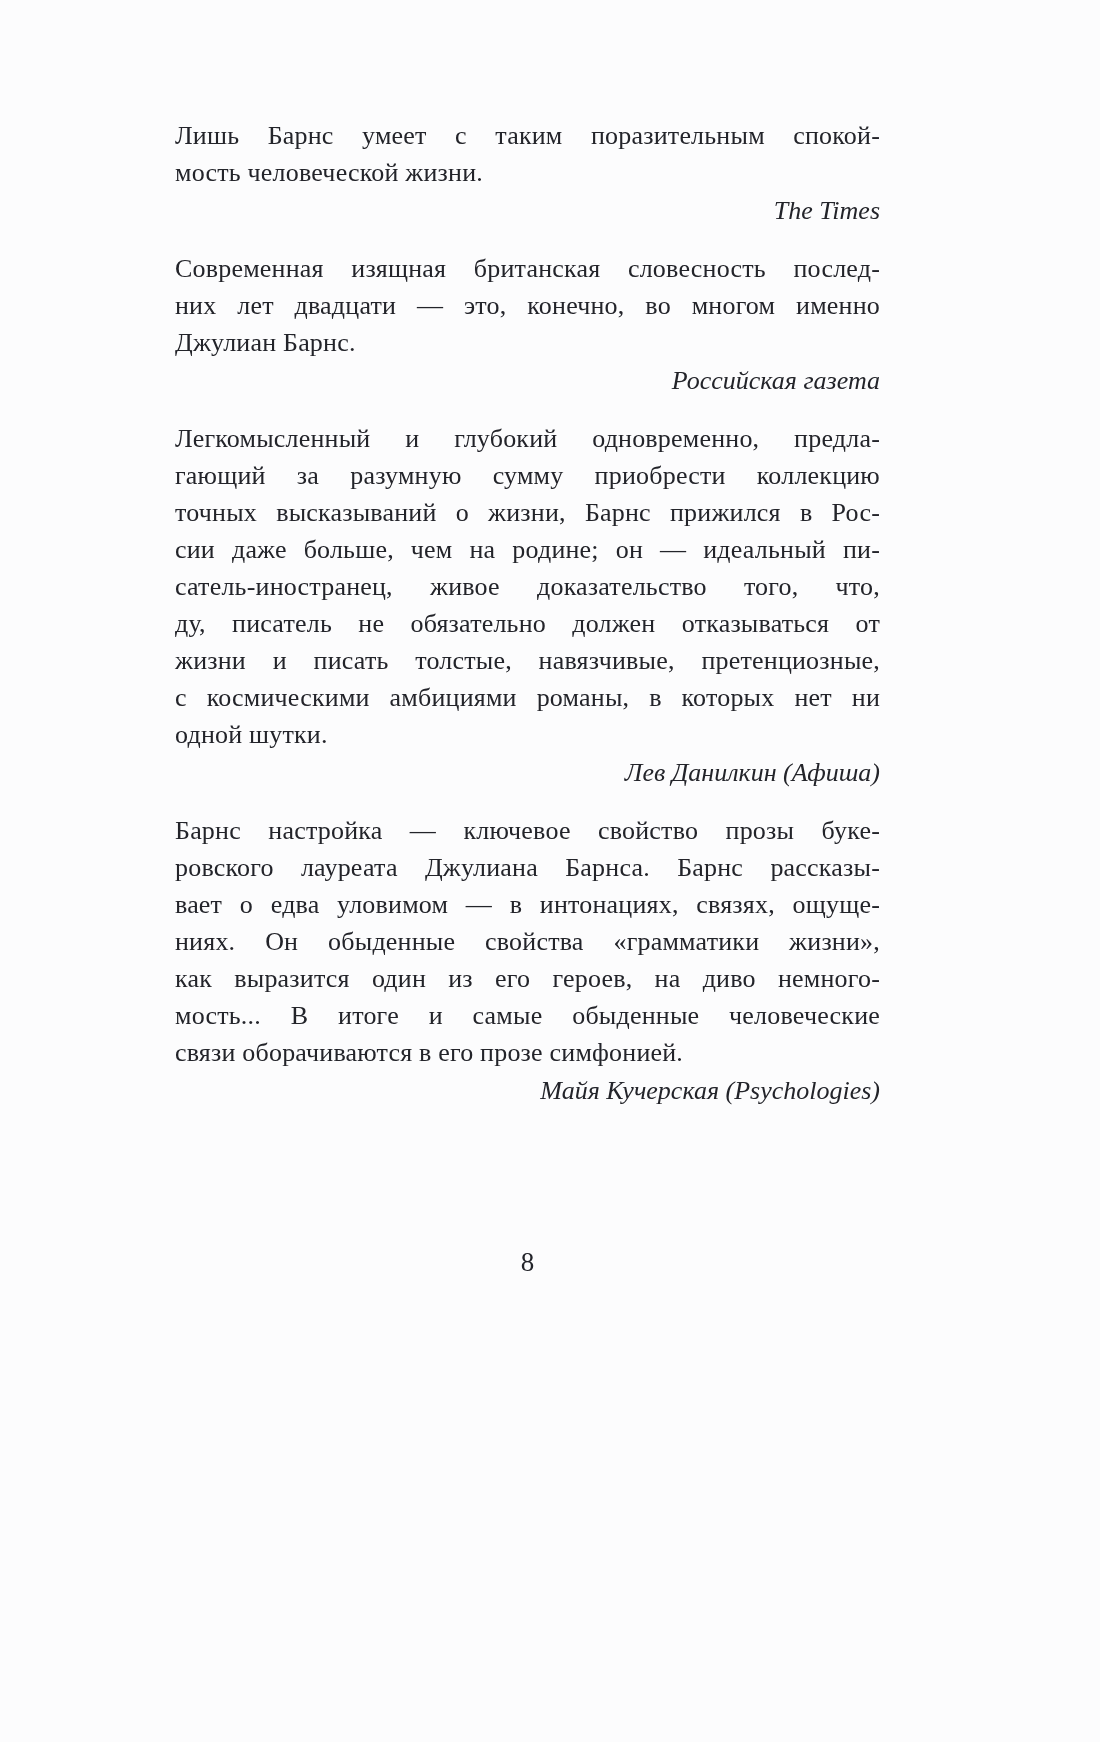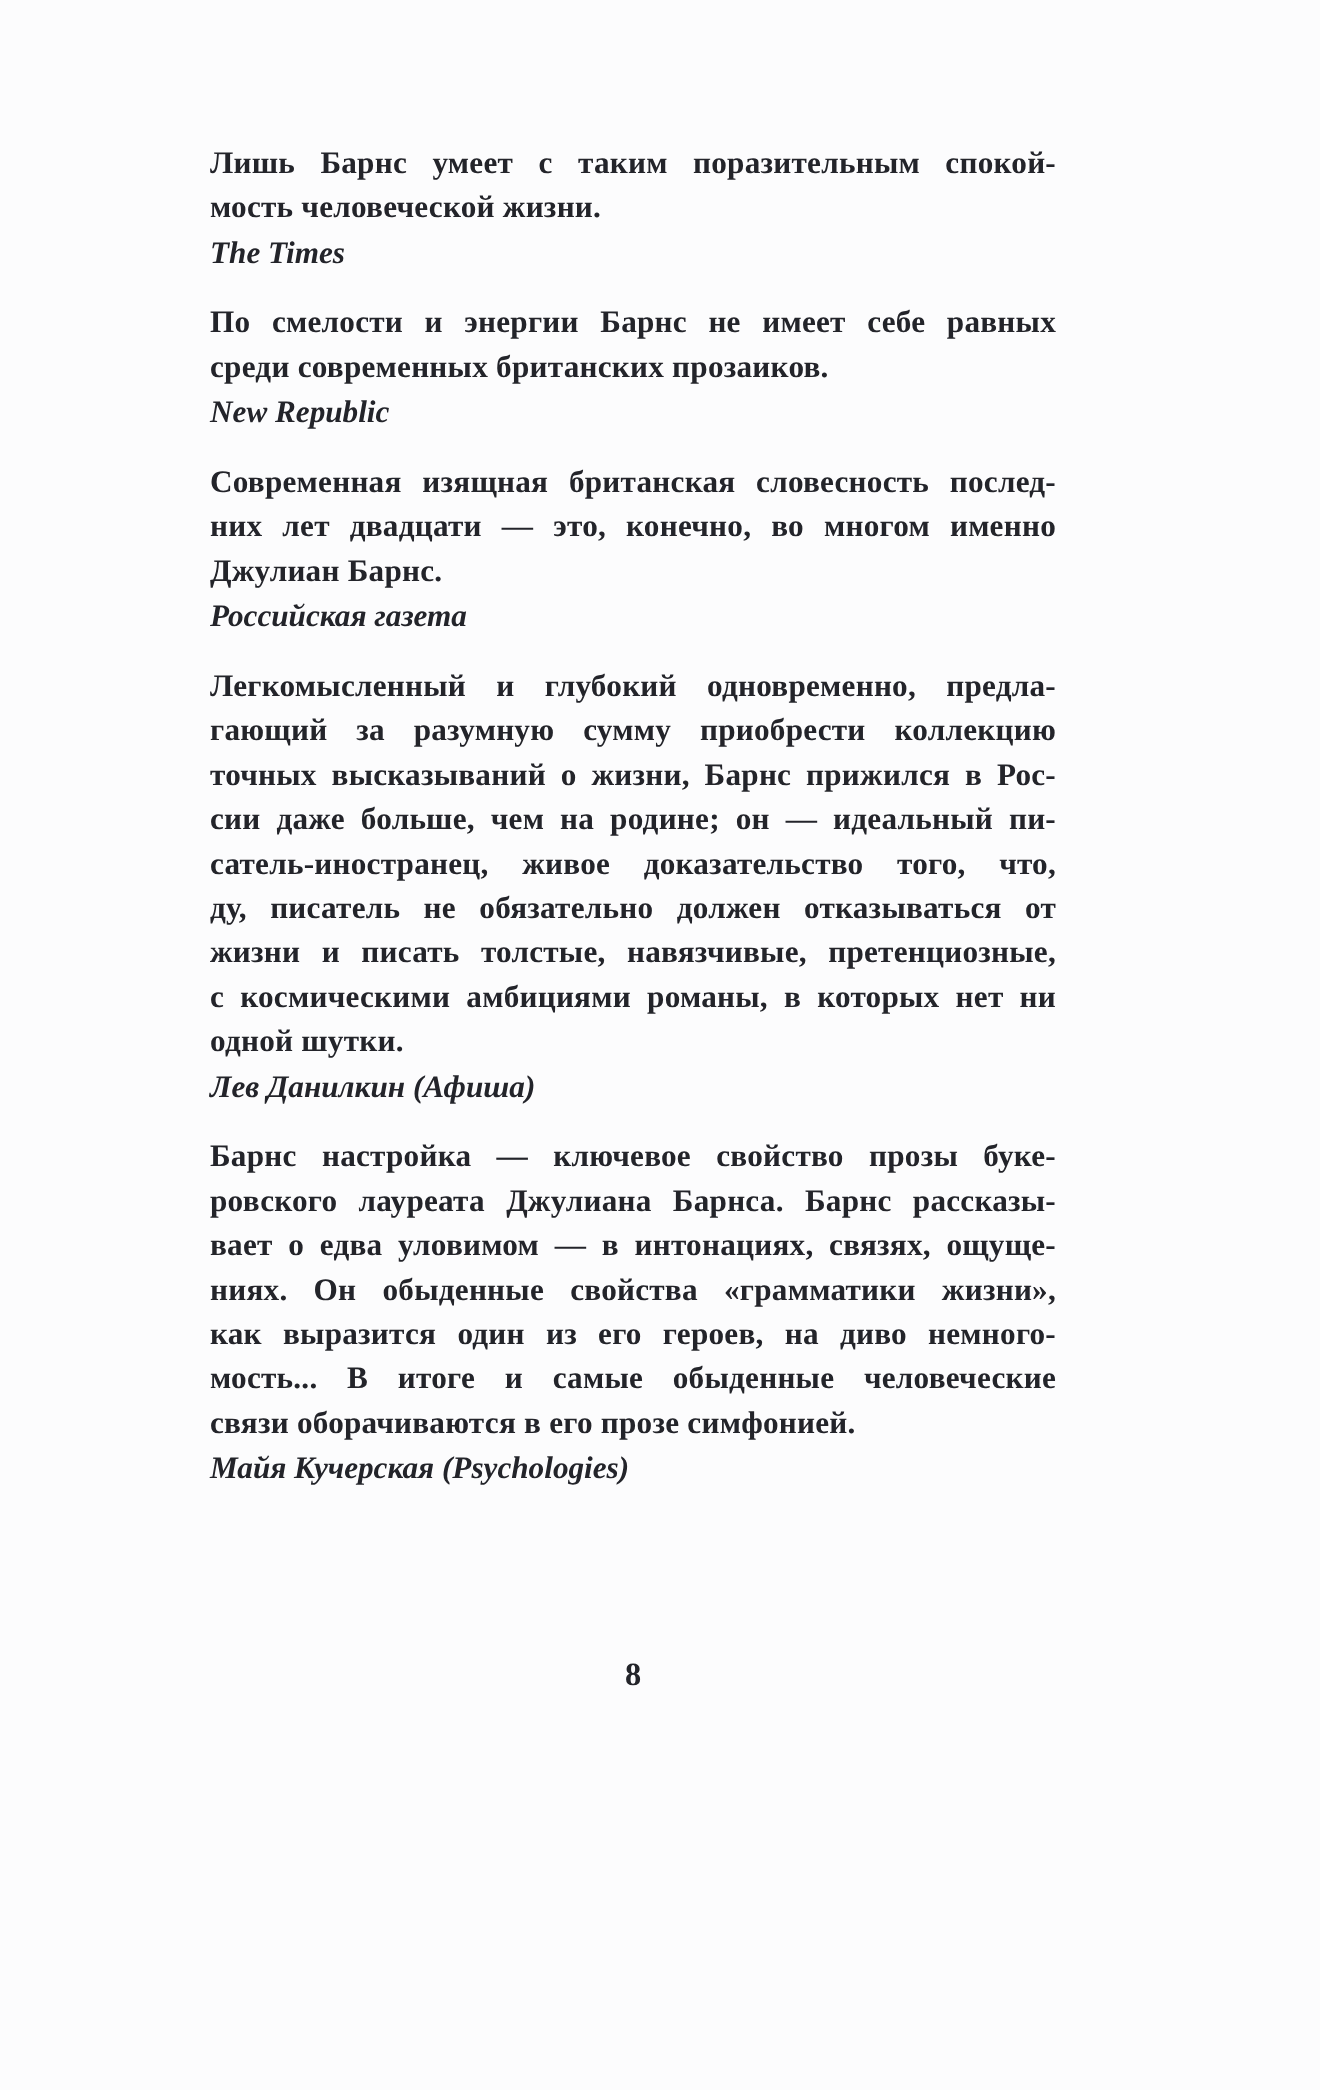--- a/index.html
+++ b/index.html
@@ -17,21 +17,20 @@
     font-family: "Liberation Serif", "DejaVu Serif", serif;
     color: var(--ink);
     overflow: hidden;
   }
   .page {
     box-sizing: border-box;
     width: 904px;
     height: 1742px;
     padding: 117px 220px 0 175px;
     background: var(--paper);
-    font-weight: bold;
   }
   .content {
     width: 705px;
   }
   .quote {
     margin: 0 0 21px 0;
   }
   .line {
     font-size: 26px;
     line-height: 37px;
@@ -40,45 +39,40 @@
     white-space: nowrap;
     letter-spacing: 0.2px;
   }
   .line.last {
     text-align-last: left;
   }
   .attribution {
     font-size: 26px;
     line-height: 37px;
     font-style: italic;
-    text-align: left;
+    text-align: right;
     margin-top: 1px;
   }
   .page-number {
     width: 705px;
     margin-top: 135px;
     text-align: center;
     font-size: 27px;
     line-height: 37px;
   }
 </style>
 </head>
 <body>
 
 <div class="page">
   <main class="content">
       <section class="quote">
         <div class="line">Лишь Барнс умеет с таким поразительным спокой-</div>
         <div class="line last">мость человеческой жизни.</div>
         <div class="attribution">The Times</div>
-      </section>
-      <section class="quote">
-        <div class="line">По смелости и энергии Барнс не имеет себе равных</div>
-        <div class="line last">среди современных британских прозаиков.</div>
-        <div class="attribution">New Republic</div>
       </section>
       <section class="quote">
         <div class="line">Современная изящная британская словесность послед-</div>
         <div class="line">них лет двадцати — это, конечно, во многом именно</div>
         <div class="line last">Джулиан Барнс.</div>
         <div class="attribution">Российская газета</div>
       </section>
       <section class="quote">
         <div class="line">Легкомысленный и глубокий одновременно, предла-</div>
         <div class="line">гающий за разумную сумму приобрести коллекцию</div>

